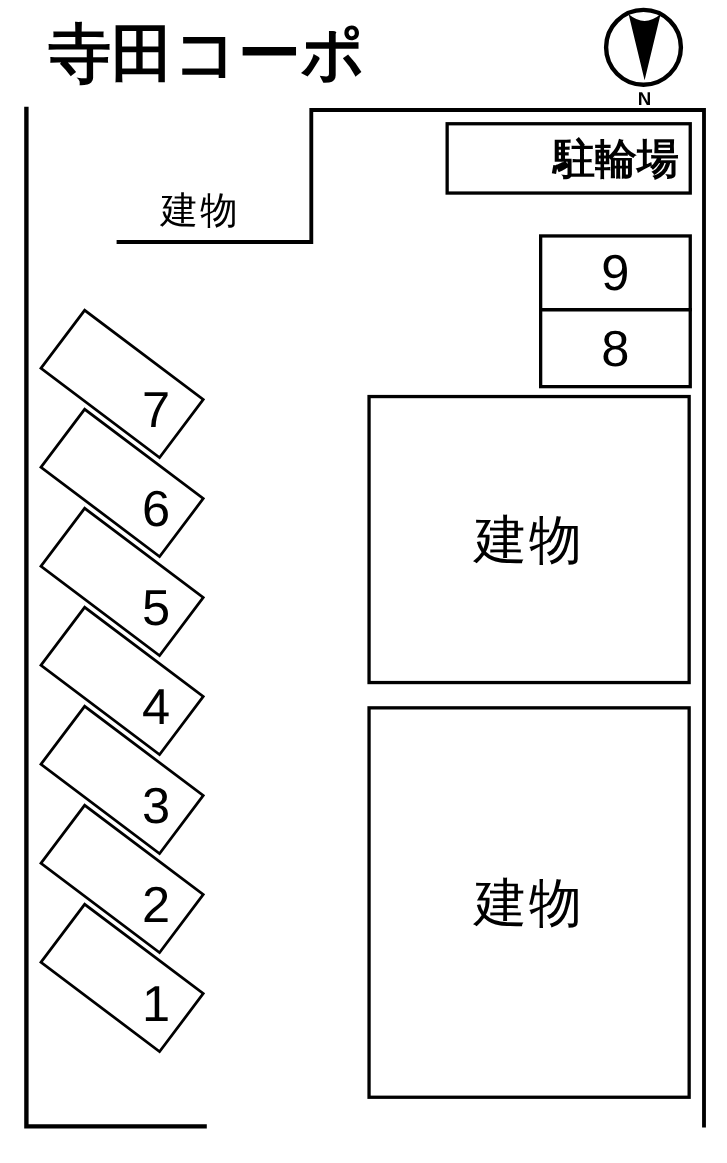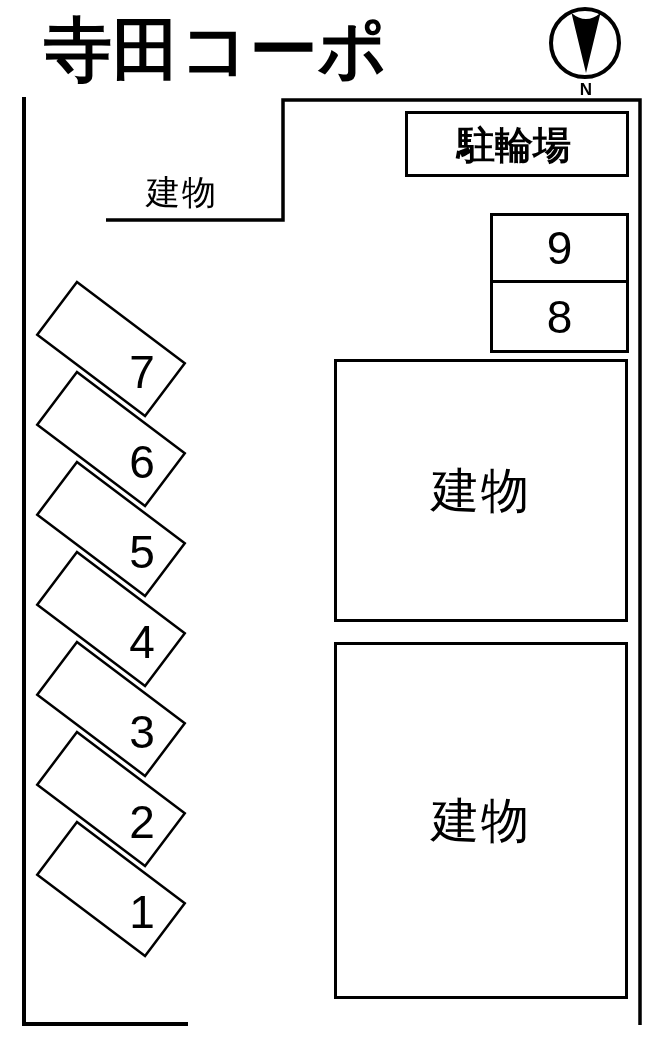--- a/index.html
+++ b/index.html
@@ -13,42 +13,42 @@
     color: #000000;
   }
   svg.linework {
     position: absolute;
     left: 0; top: 0;
     width: 661px; height: 1057px;
   }
   .title {
     position: absolute;
     left: 44px; top: 0px;
-    font-size: 68px;
+    font-size: 57px;
     line-height: 98px;
     font-weight: 600;
     letter-spacing: 0px;
     white-space: nowrap;
   }
   .compass {
     position: absolute;
     left: 545px; top: 4px;
     width: 80px; height: 100px;
   }
   .box {
     position: absolute;
     border: 3px solid #000000;
     box-sizing: border-box;
     display: flex;
     align-items: center;
     justify-content: center;
   }
   .bike-box   { left: 405px; top: 111px; width: 224px; height: 66px; }
   .bike-label { position: absolute; left: 457px; top: 121px; width: 160px;
-                height: 48px; line-height: 48px; text-align: left;
+                height: 48px; line-height: 48px; text-align: right;
                 font-size: 38px; font-weight: 600; }
   .space9 { left: 490px; top: 213px; width: 139px; height: 70px; }
   .space8 { left: 490px; top: 280px; width: 139px; height: 73px; }
   .space9 span, .space8 span { font-size: 46px; }
   .bldg-upper { left: 334px; top: 359px; width: 294px; height: 263px; }
   .bldg-lower { left: 334px; top: 642px; width: 294px; height: 357px; }
   .bldg-upper span, .bldg-lower span { font-size: 48px; font-weight: 500; letter-spacing: 2px; }
   .tl-label {
     position: absolute;
     left: 102px; top: 172px; width: 160px; height: 40px;

